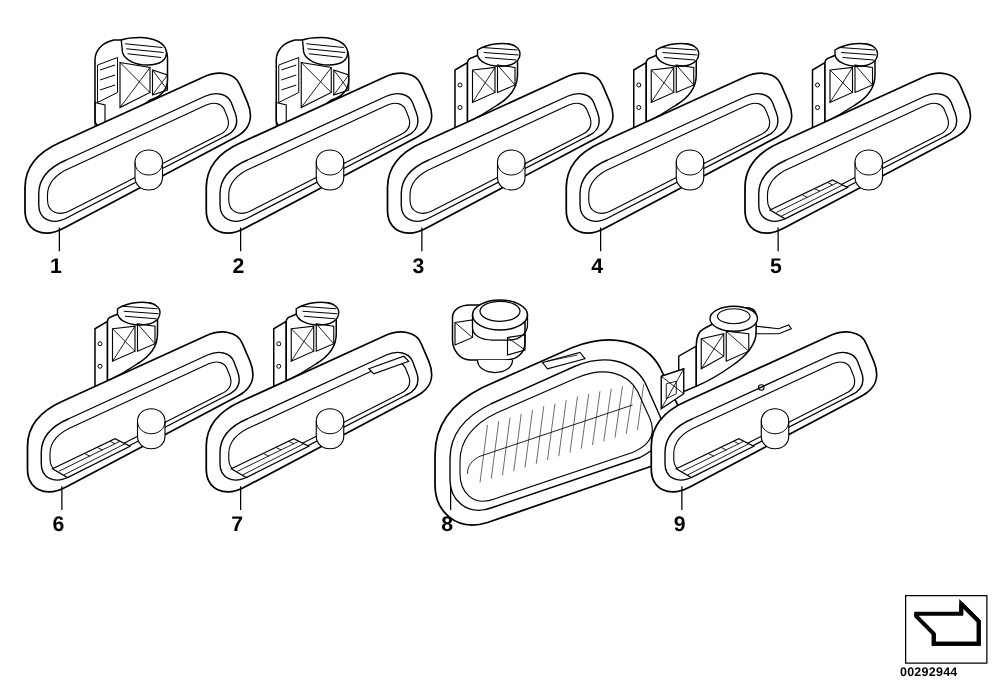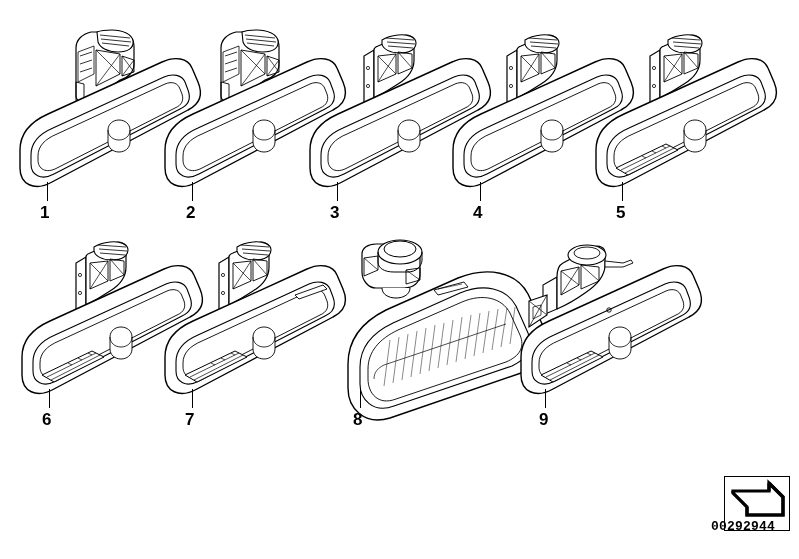--- a/index.html
+++ b/index.html
@@ -53,25 +53,25 @@
     width: 66px;
     height: 55px;
     border: 1px solid #000000;
     box-sizing: border-box;
     background: #ffffff;
   }
   #logo-box svg { display: block; }
   #part-number-text {
     position: absolute;
     left: 0;
-    top: 43px;
+    top: 57px;
     width: 100%;
     text-align: center;
-    font-family: Liberation Mono, monospace;
-    font-size: 13px;
+    font-family: Liberation Sans, sans-serif;
+    font-size: 10px;
     font-weight: bold;
     color: #000000;
     letter-spacing: 0.2px;
   }
 </style>
 </head>
 <body>
 
 <div id="sheet">
 

